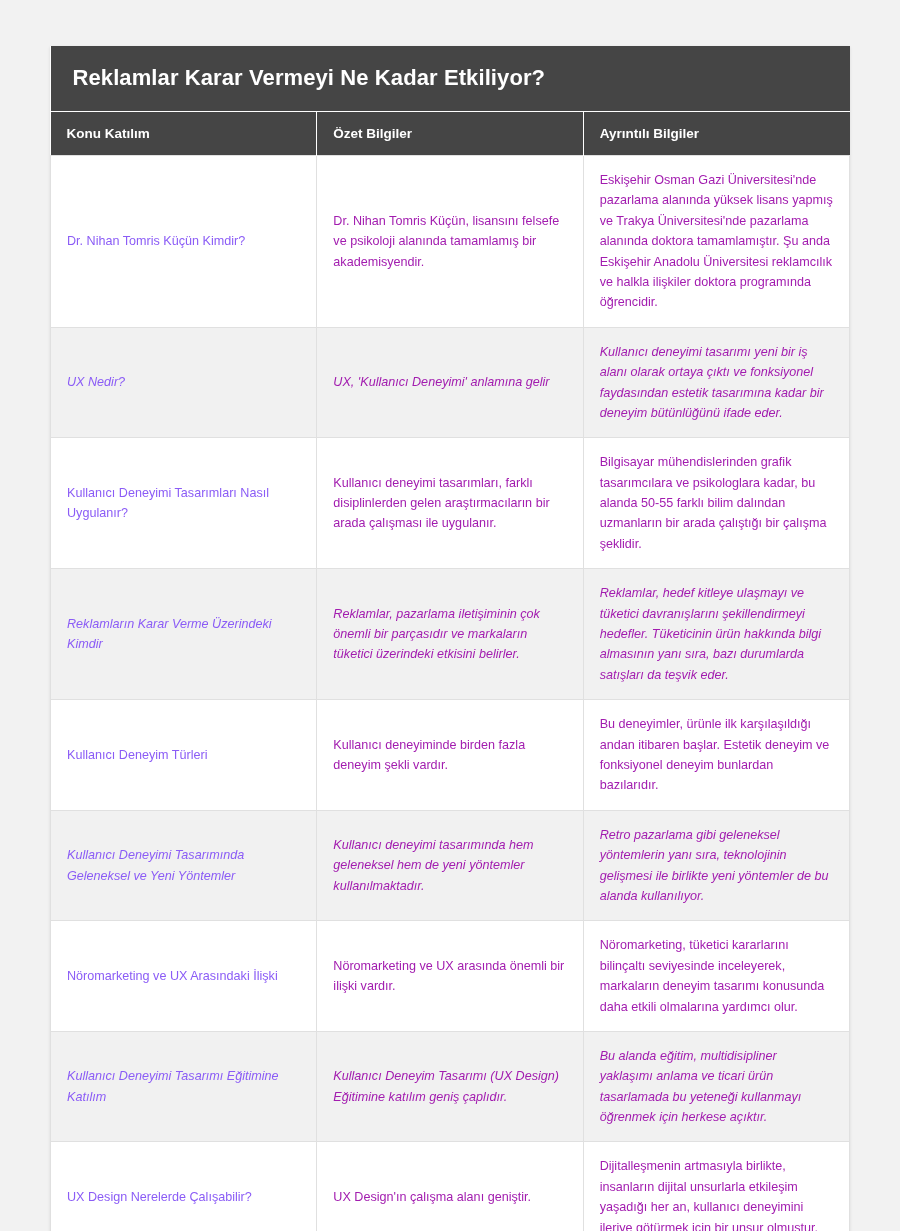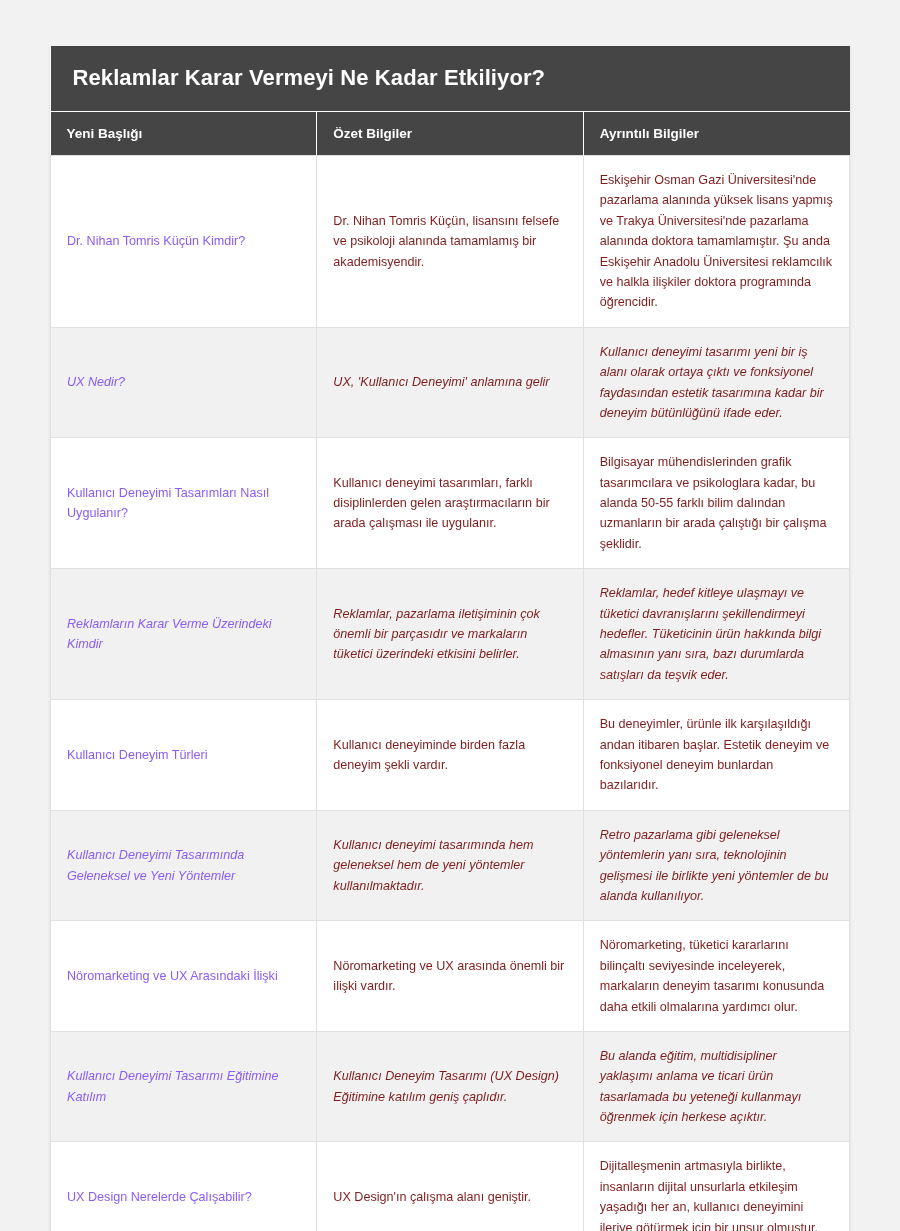--- a/index.html
+++ b/index.html
@@ -47,21 +47,21 @@
     padding: 14px 16px 14px 16px;
     border-right: 1px solid #ffffff;
     vertical-align: middle;
   }
   .info-table thead.col-head th:last-child {
     border-right: none;
   }
   .info-table tbody td {
     font-size: 12.6px;
     line-height: 1.62;
-    color: #7f1d1d;
+    color: #a21caf;
     padding: 14px 16px 14px 16px;
     border: 1px solid #e0e0e0;
     vertical-align: middle;
     word-wrap: break-word;
   }
   .info-table tbody tr.alt td {
     background: #f1f1f1;
     font-style: italic;
   }
   .info-table tbody tr td.topic {
@@ -77,21 +77,21 @@
 <div class="page">
 
   <table class="info-table">
     <thead>
       <tr>
         <th class="title-cell" colspan="3">Reklamlar Karar Vermeyi Ne Kadar Etkiliyor?</th>
       </tr>
     </thead>
     <thead class="col-head">
       <tr>
-        <th class="col-1">Yeni Başlığı</th>
+        <th class="col-1">Konu Katılım</th>
         <th class="col-2">Özet Bilgiler</th>
         <th class="col-3">Ayrıntılı Bilgiler</th>
       </tr>
     </thead>
     <tbody>
       <tr>
         <td class="topic">Dr. Nihan Tomris Küçün Kimdir?</td>
         <td class="summary">Dr. Nihan Tomris Küçün, lisansını felsefe ve psikoloji alanında tamamlamış bir akademisyendir.</td>
         <td class="detail">Eskişehir Osman Gazi Üniversitesi'nde pazarlama alanında yüksek lisans yapmış ve Trakya Üniversitesi'nde pazarlama alanında doktora tamamlamıştır. Şu anda Eskişehir Anadolu Üniversitesi reklamcılık ve halkla ilişkiler doktora programında öğrencidir.</td>
       </tr>

